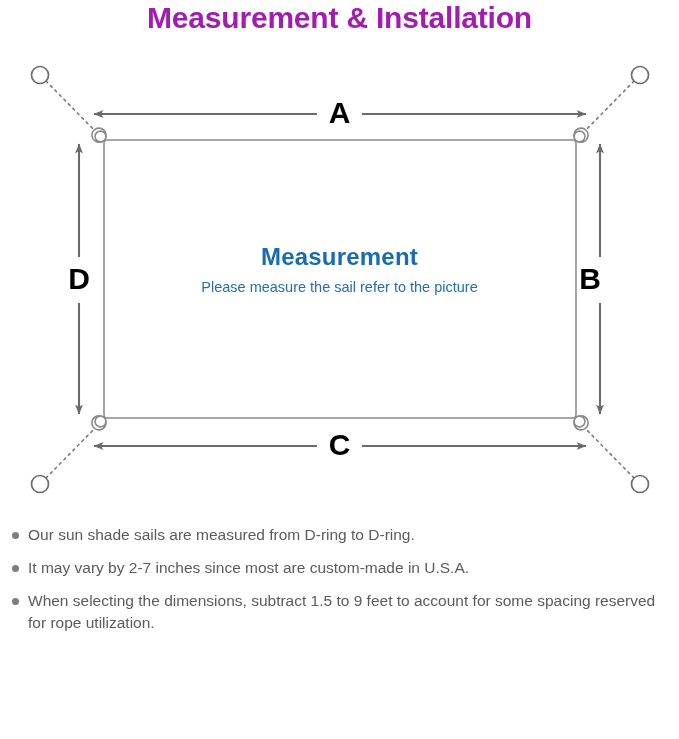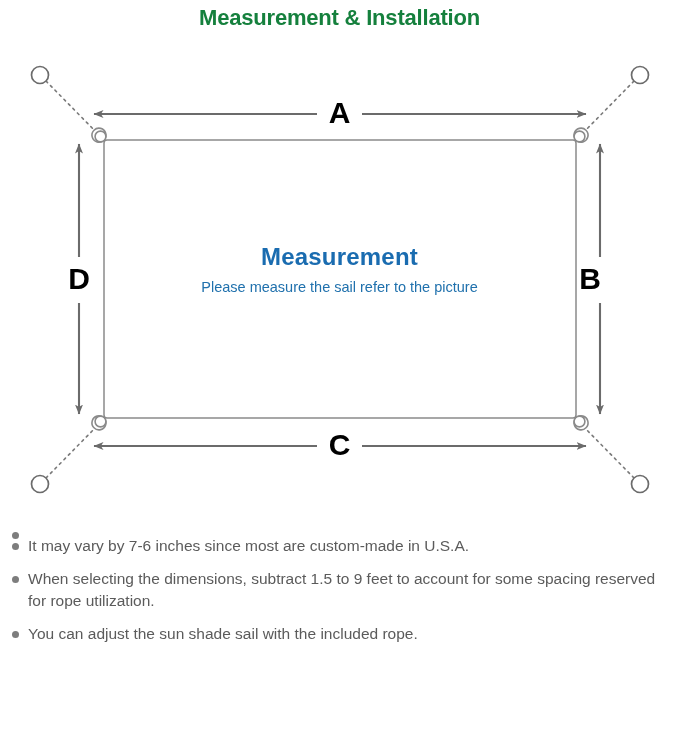--- a/index.html
+++ b/index.html
@@ -16,23 +16,23 @@
   }
 
   
   #page-title {
     position: absolute;
     top: 0px;
     left: 0;
     width: 679px;
     text-align: center;
     font-family: "Liberation Sans", sans-serif;
-    font-size: 22px;
+    font-size: 30px;
     font-weight: bold;
-    color: #15803d;
+    color: #a21caf;
     letter-spacing: -0.2px;
     line-height: 36px;
   }
 
   
   #diagram {
     position: absolute;
     top: 45px;
     left: 0;
     width: 679px;
@@ -178,26 +178,23 @@
 
   <div id="dim-a" class="dim-label">A</div>
   <div id="dim-c" class="dim-label">C</div>
   <div id="dim-d" class="dim-label">D</div>
   <div id="dim-b" class="dim-label">B</div>
 </div>
 
 <div id="notes">
   <div class="note-item">
     <span class="note-bullet"></span>
+    <span>Our sun shade sails are measured from D-ring to D-ring.</span>
   </div>
   <div class="note-item">
     <span class="note-bullet"></span>
-    <span>It may vary by 7-6 inches since most are custom-made in U.S.A.</span>
+    <span>It may vary by 2-7 inches since most are custom-made in U.S.A.</span>
   </div>
   <div class="note-item">
     <span class="note-bullet"></span>
     <span>When selecting the dimensions, subtract 1.5 to 9 feet to account for some spacing reserved for rope utilization.</span>
   </div>
-  <div class="note-item">
-    <span class="note-bullet"></span>
-    <span>You can adjust the sun shade sail with the included rope.</span>
-  </div>
 </div>
 
 </body></html>

